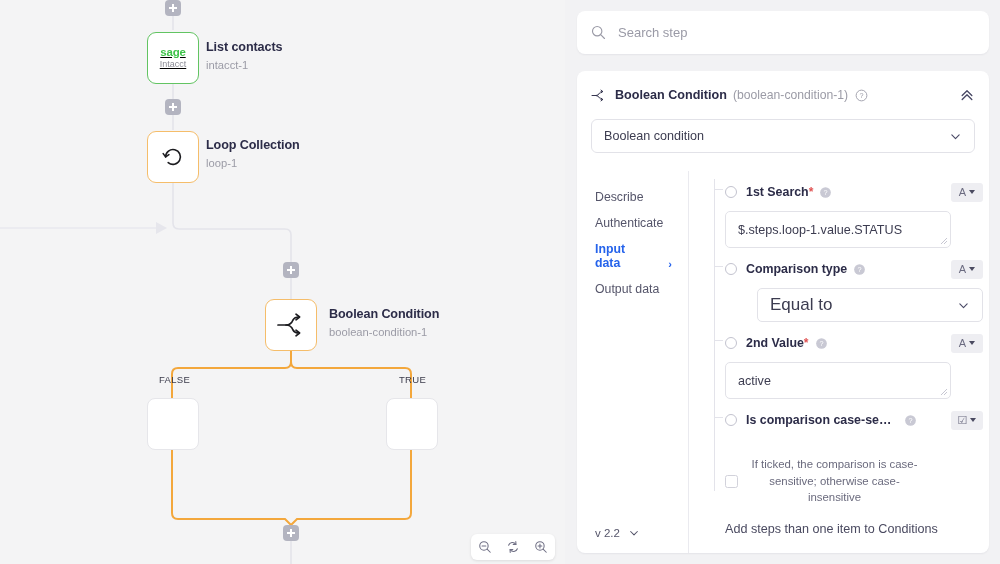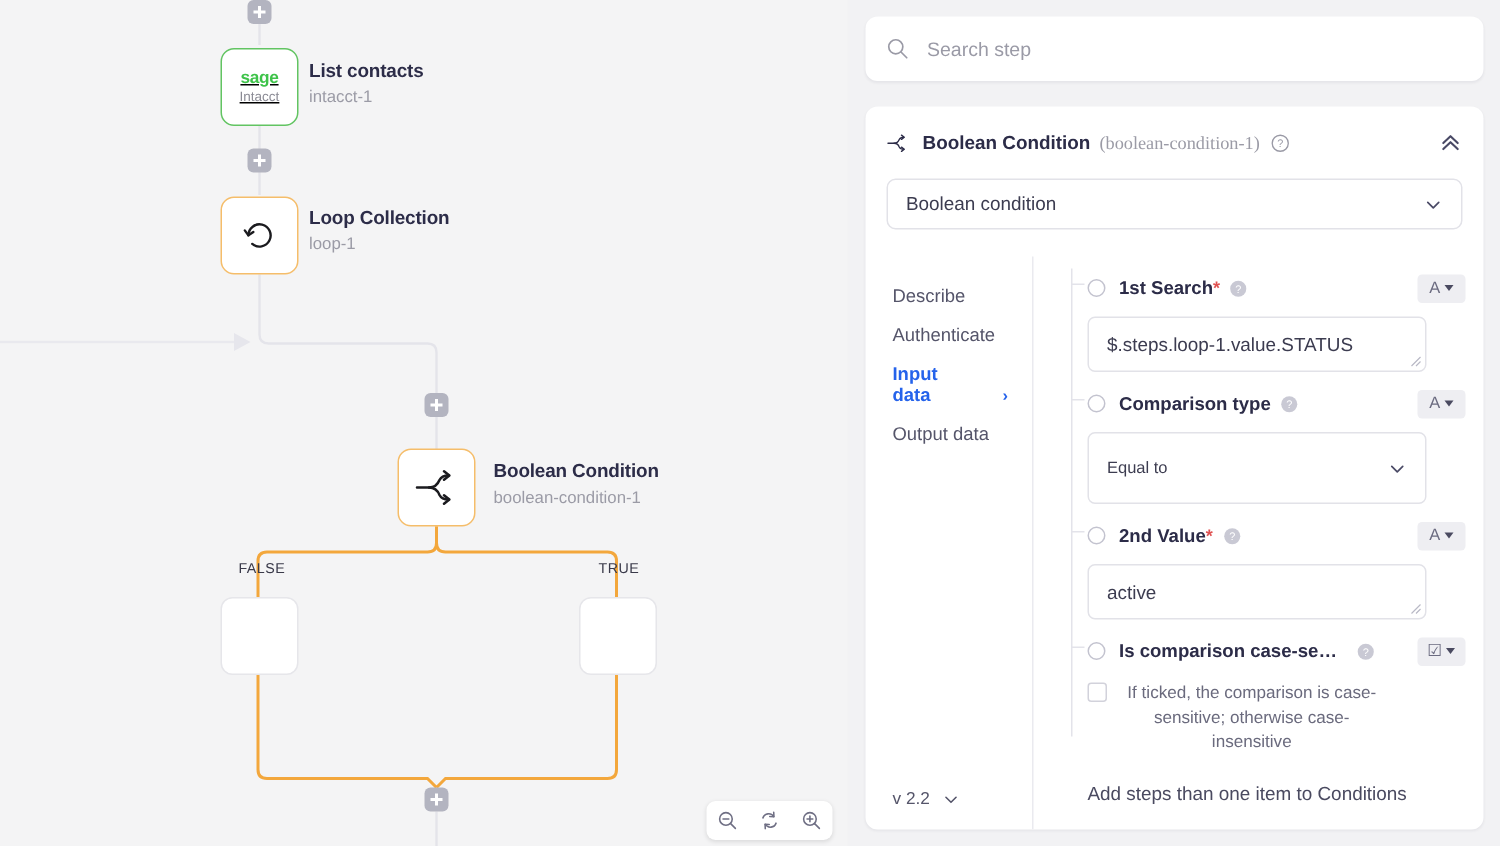--- a/index.html
+++ b/index.html
@@ -99,21 +99,21 @@
 
   .step-card {
     position: absolute; left: 12px; top: 71px; width: 412px; height: 482px;
     overflow: hidden;
   }
   .step-head {
     display: flex; align-items: center; height: 48px; padding: 0 14px;
   }
   .fork-icon { width: 15px; height: 13px; margin-right: 9px; flex: none; }
   .step-title { font-size: 12.6px; font-weight: bold; color: #2c2c48; }
-  .step-id { font-size: 12.2px; color: #9b9ba6; margin-left: 6px; font-family: Liberation Serif, serif; }
+  .step-id { font-size: 12.2px; color: #9b9ba6; margin-left: 6px; }
   .help-icon { width: 13px; height: 13px; margin-left: 7px; flex: none; cursor: pointer; }
   .collapse-icon { margin-left: auto; width: 16px; height: 16px; cursor: pointer; }
 
   .step-select {
     margin: 0 14px; height: 34px; border: 1px solid #e2e2e8; border-radius: 6px;
     display: flex; align-items: center; padding: 0 12px;
     font-size: 12.6px; color: #3c3c50; cursor: pointer; background: #fff;
   }
   .step-select .chev { margin-left: auto; width: 13px; height: 13px; }
 
@@ -174,27 +174,27 @@
   .textarea-box {
     margin-top: 8px; height: 37px; border: 1px solid #e2e2e8; border-radius: 5px;
     display: flex; align-items: center; padding: 0 12px; font-size: 12.6px;
     color: #3c3c50; position: relative; background: #fff; cursor: text;
     width: 226px;
   }
   .resize-grip {
     position: absolute; right: 2px; bottom: 2px; width: 8px; height: 8px;
   }
   .select-box {
-    margin-top: 8px; height: 48px; border: 1px solid #e2e2e8; border-radius: 5px;
-    display: flex; align-items: center; padding: 0 12px; font-size: 11px;
-    color: #3c3c50; cursor: pointer; background: #fff; width: 226px;
+    margin-top: 8px; height: 34px; border: 1px solid #e2e2e8; border-radius: 5px;
+    display: flex; align-items: center; padding: 0 12px; font-size: 17px;
+    color: #3c3c50; cursor: pointer; background: #fff; width: 226px; margin-left: 32px;
   }
   .select-box .chev { margin-left: auto; width: 13px; height: 13px; }
 
-  .checkbox-row { display: flex; margin-top: 9px; }
+  .checkbox-row { display: flex; margin-top: 25px; align-items: center; }
   .checkbox {
     width: 13px; height: 13px; border: 1.3px solid #d2d2db; border-radius: 2.5px;
     flex: none; margin-right: 9px; margin-top: 1px; cursor: pointer; background: #fff;
   }
   .checkbox-text {
     font-size: 11.4px; color: #6a6a7d; line-height: 1.45; width: 175px;
     text-align: center;
   }
 
   .add-more {

